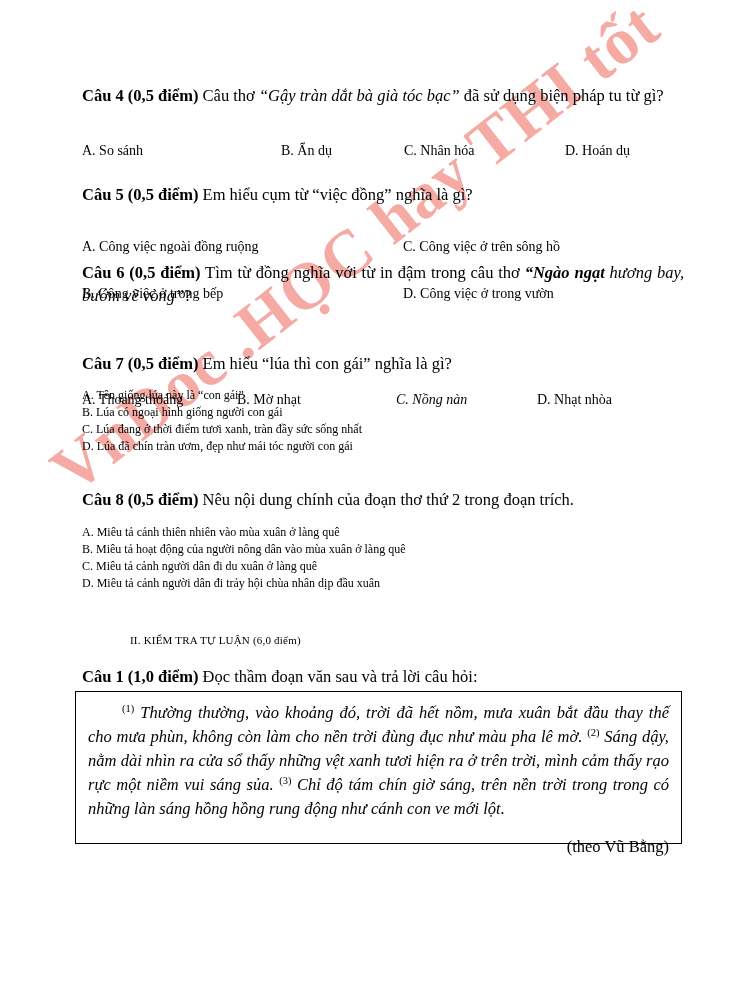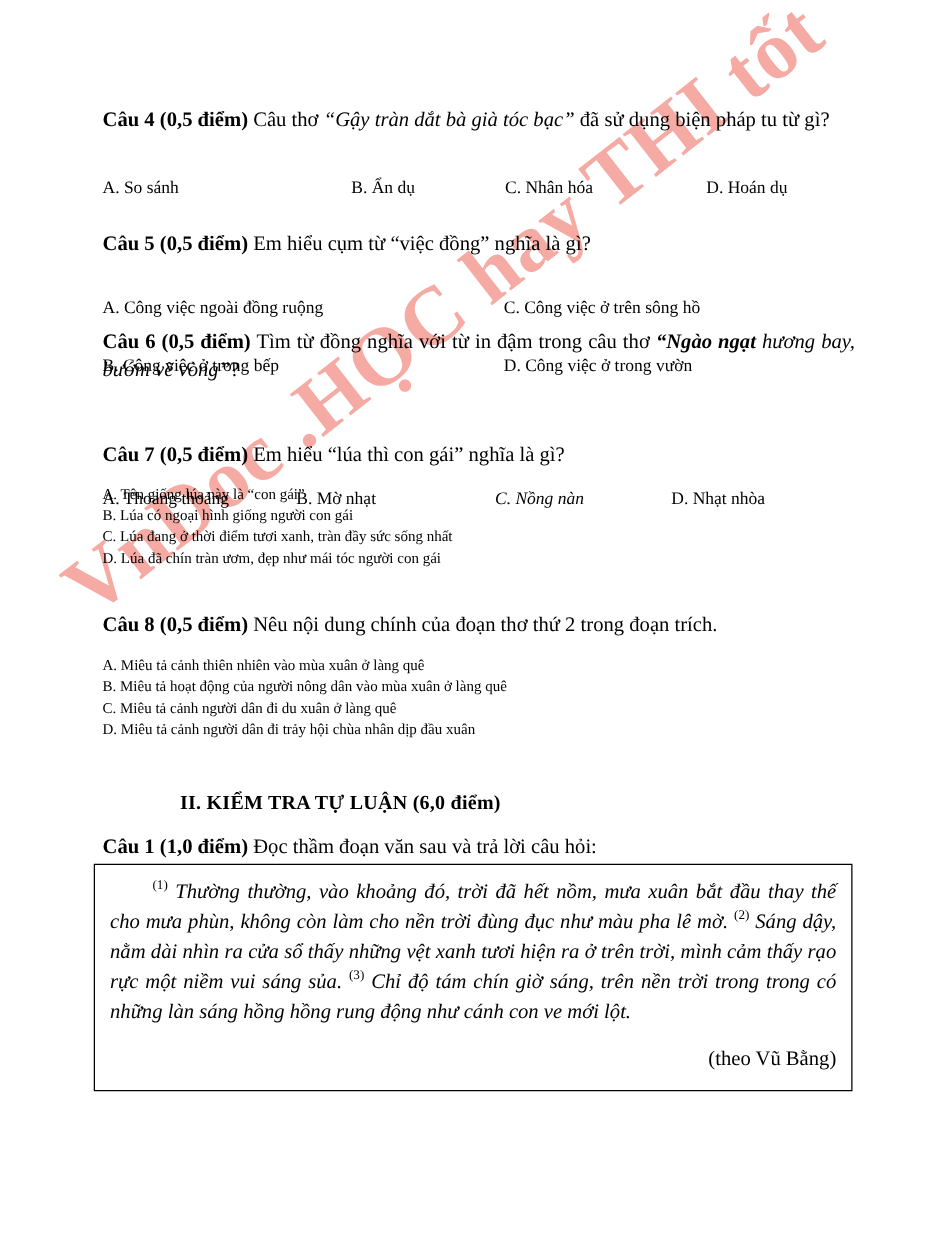--- a/index.html
+++ b/index.html
@@ -83,33 +83,33 @@
     position: absolute;
     top: 0;
   }
   .opt-line {
     font-size: 12px;
     line-height: 1.42;
   }
 
   .section-heading {
     position: absolute;
-    left: 144px;
-    font-size: 16px;
-    font-weight: bold;
+    left: 130px;
+    font-size: 11px;
+    font-weight: normal;
     letter-spacing: 0.2px;
   }
 
   
   #passage-box {
     position: absolute;
     left: 75px;
     top: 691px;
     width: 607px;
-    height: 182px;
+    height: 153px;
     border: 1.4px solid #000000;
     box-sizing: border-box;
     padding: 9px 12px 8px 12px;
     z-index: 2;
     background: transparent;
   }
   #passage-text {
     font-size: 16.5px;
     font-style: italic;
     line-height: 1.46;

